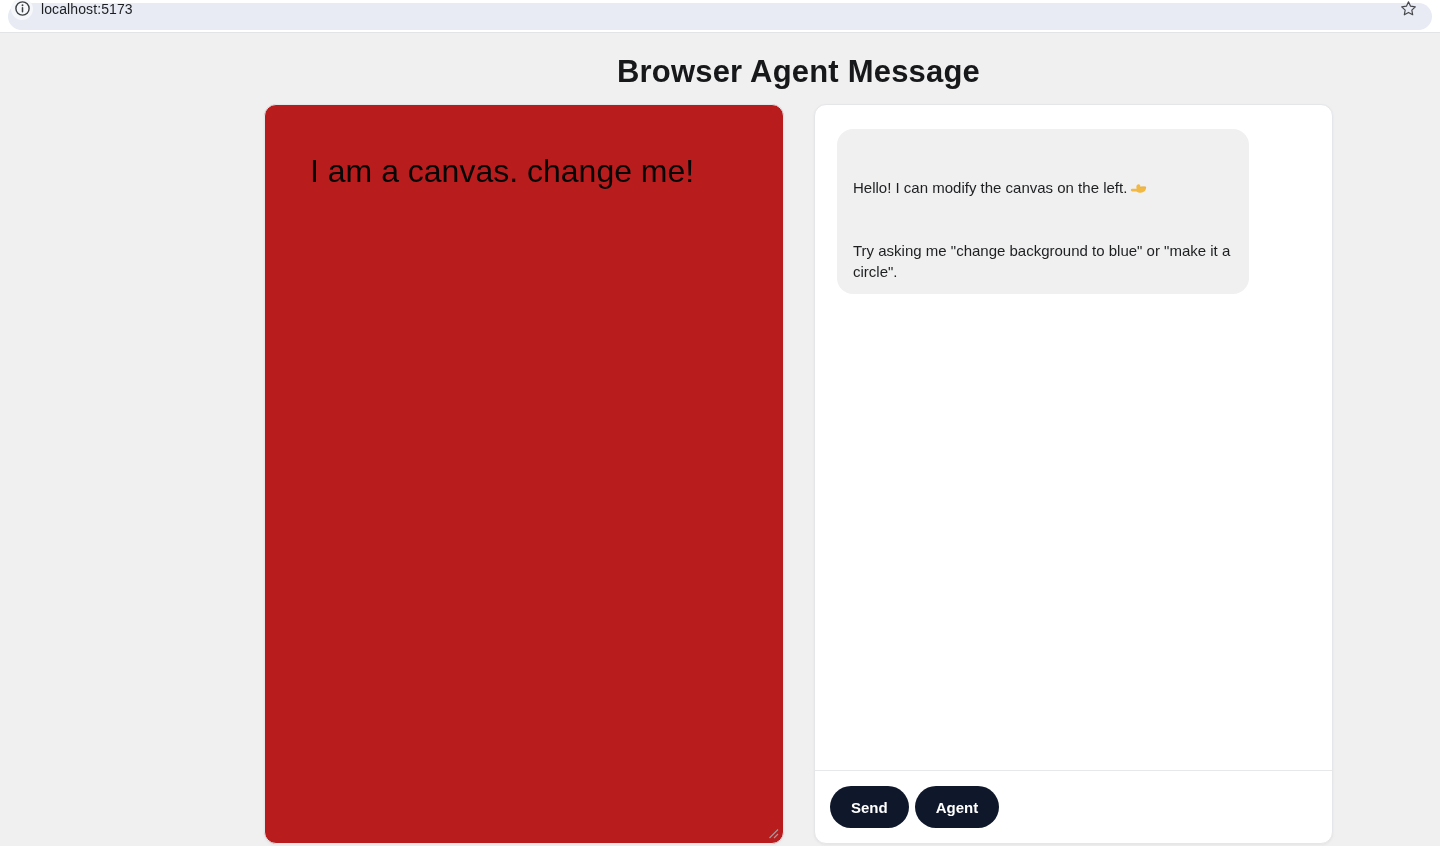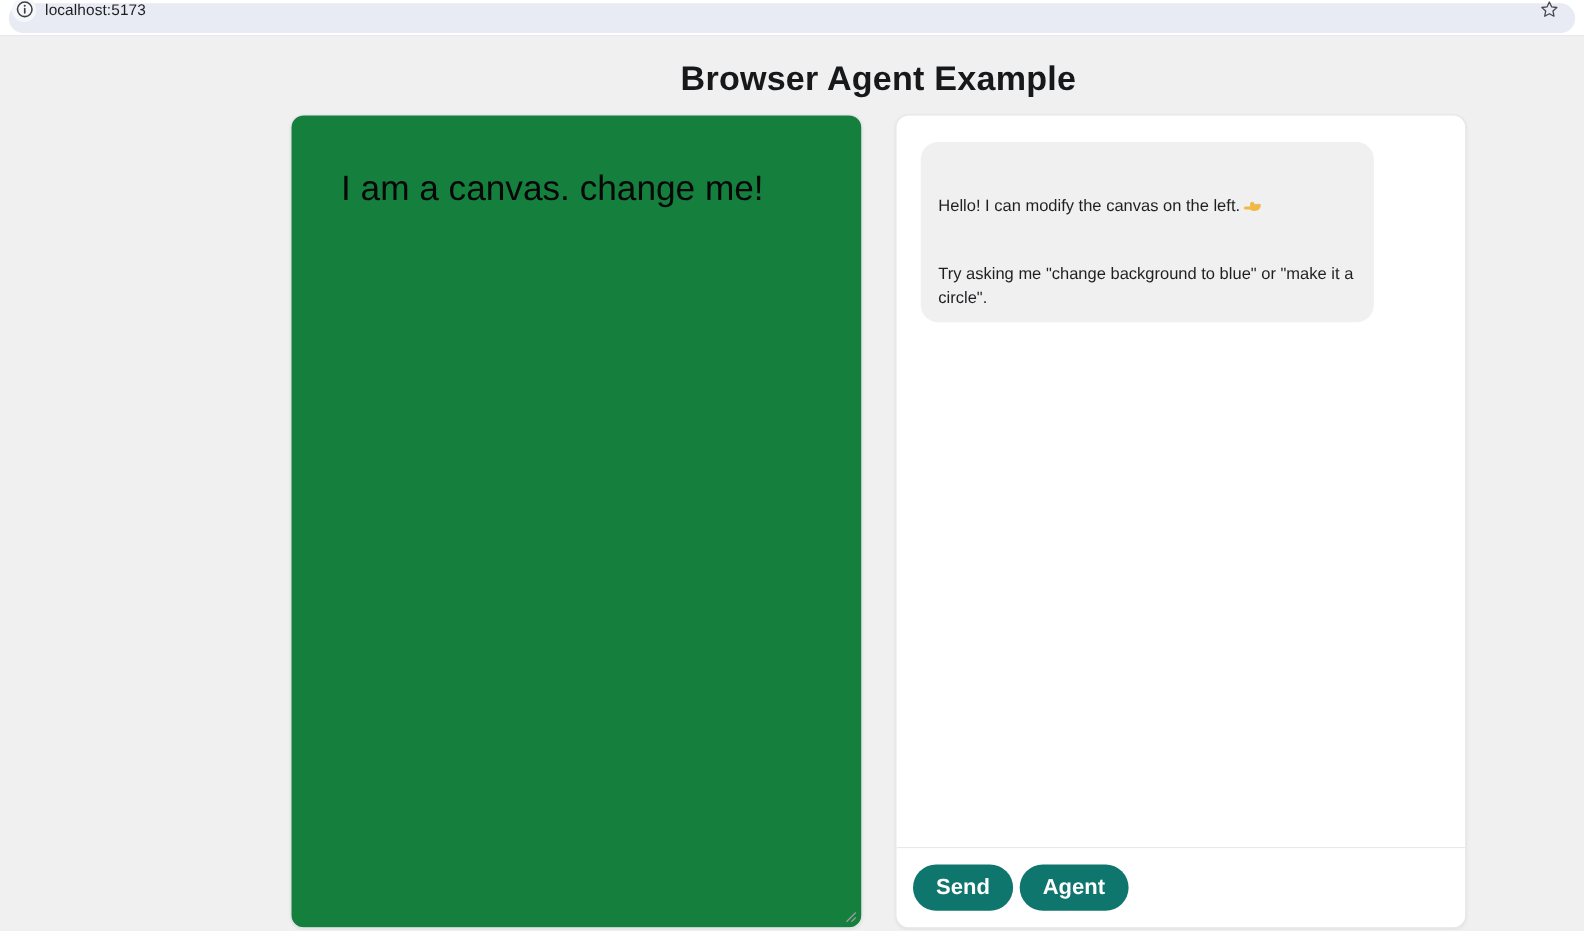--- a/index.html
+++ b/index.html
@@ -33,21 +33,21 @@
 
   
   .container{ width:1069px; margin-left:264px; }
   .page-title{
     font-size:31px; font-weight:700; color:#17181a;
     text-align:center; margin:21px 0 14px; letter-spacing:.2px;
   }
   .panels{ display:flex; gap:30px; height:740px; }
 
   .panel{
-    background:#15803d; border:1px solid #e5e6e8; border-radius:12px;
+    background:#b91c1c; border:1px solid #e5e6e8; border-radius:12px;
     box-shadow:0 1px 3px rgba(0,0,0,.05);
   }
 
   
   .canvas-panel{ width:520px; position:relative; }
   .canvas-text{
     padding:46px 20px 0 45px;
     font-size:32px; color:#070708; line-height:1.25;
   }
   .resize-grip{
@@ -82,22 +82,22 @@
   }
   .msg-input::placeholder{ color:#8b8f94; }
   .caret{
     position:absolute; left:17px; top:50%; transform:translateY(-50%);
     width:1.5px; height:22px; background:#3a3a3c;
     animation:blink 1.1s step-end infinite;
   }
   @keyframes blink{ 50%{opacity:0;} }
   .pill-btn{
     height:42px; border:none; border-radius:21px;
-    background:#0f766e; color:#ffffff;
-    font-size:20px; font-weight:600; font-family:"Liberation Sans", sans-serif;
+    background:#0f172a; color:#ffffff;
+    font-size:15px; font-weight:600; font-family:"Liberation Sans", sans-serif;
     padding:0 21px; cursor:pointer;
   }
   .pill-btn + .pill-btn{ margin-left:6px; }
 </style>
 </head>
 <body>
 
 <div class="chrome-bar">
   <div class="url-pill">
     <span class="info-badge">
@@ -111,21 +111,21 @@
     <span class="pill-spacer"></span>
     <span class="star-btn">
       <svg width="19" height="19" viewBox="0 0 24 24">
         <path d="M12 3.6l2.6 5.5 6 .8-4.4 4.1 1.1 5.9L12 17l-5.3 2.9 1.1-5.9-4.4-4.1 6-.8z" fill="none" stroke="#45474b" stroke-width="1.5" stroke-linejoin="round"></path>
       </svg>
     </span>
   </div>
 </div>
 
 <div class="container">
-  <h1 class="page-title">Browser Agent Example</h1>
+  <h1 class="page-title">Browser Agent Message</h1>
 
   <div class="panels">
 
     <div class="panel canvas-panel">
       <div class="canvas-text">I am a canvas. change me!</div>
       <span class="resize-grip">
         <svg width="11" height="11" viewBox="0 0 11 11">
           <path d="M1.5 10 L10 1.5 M6 10 L10 6" stroke="#9b9b9e" stroke-width="1.2" fill="none"></path>
         </svg>
       </span>

